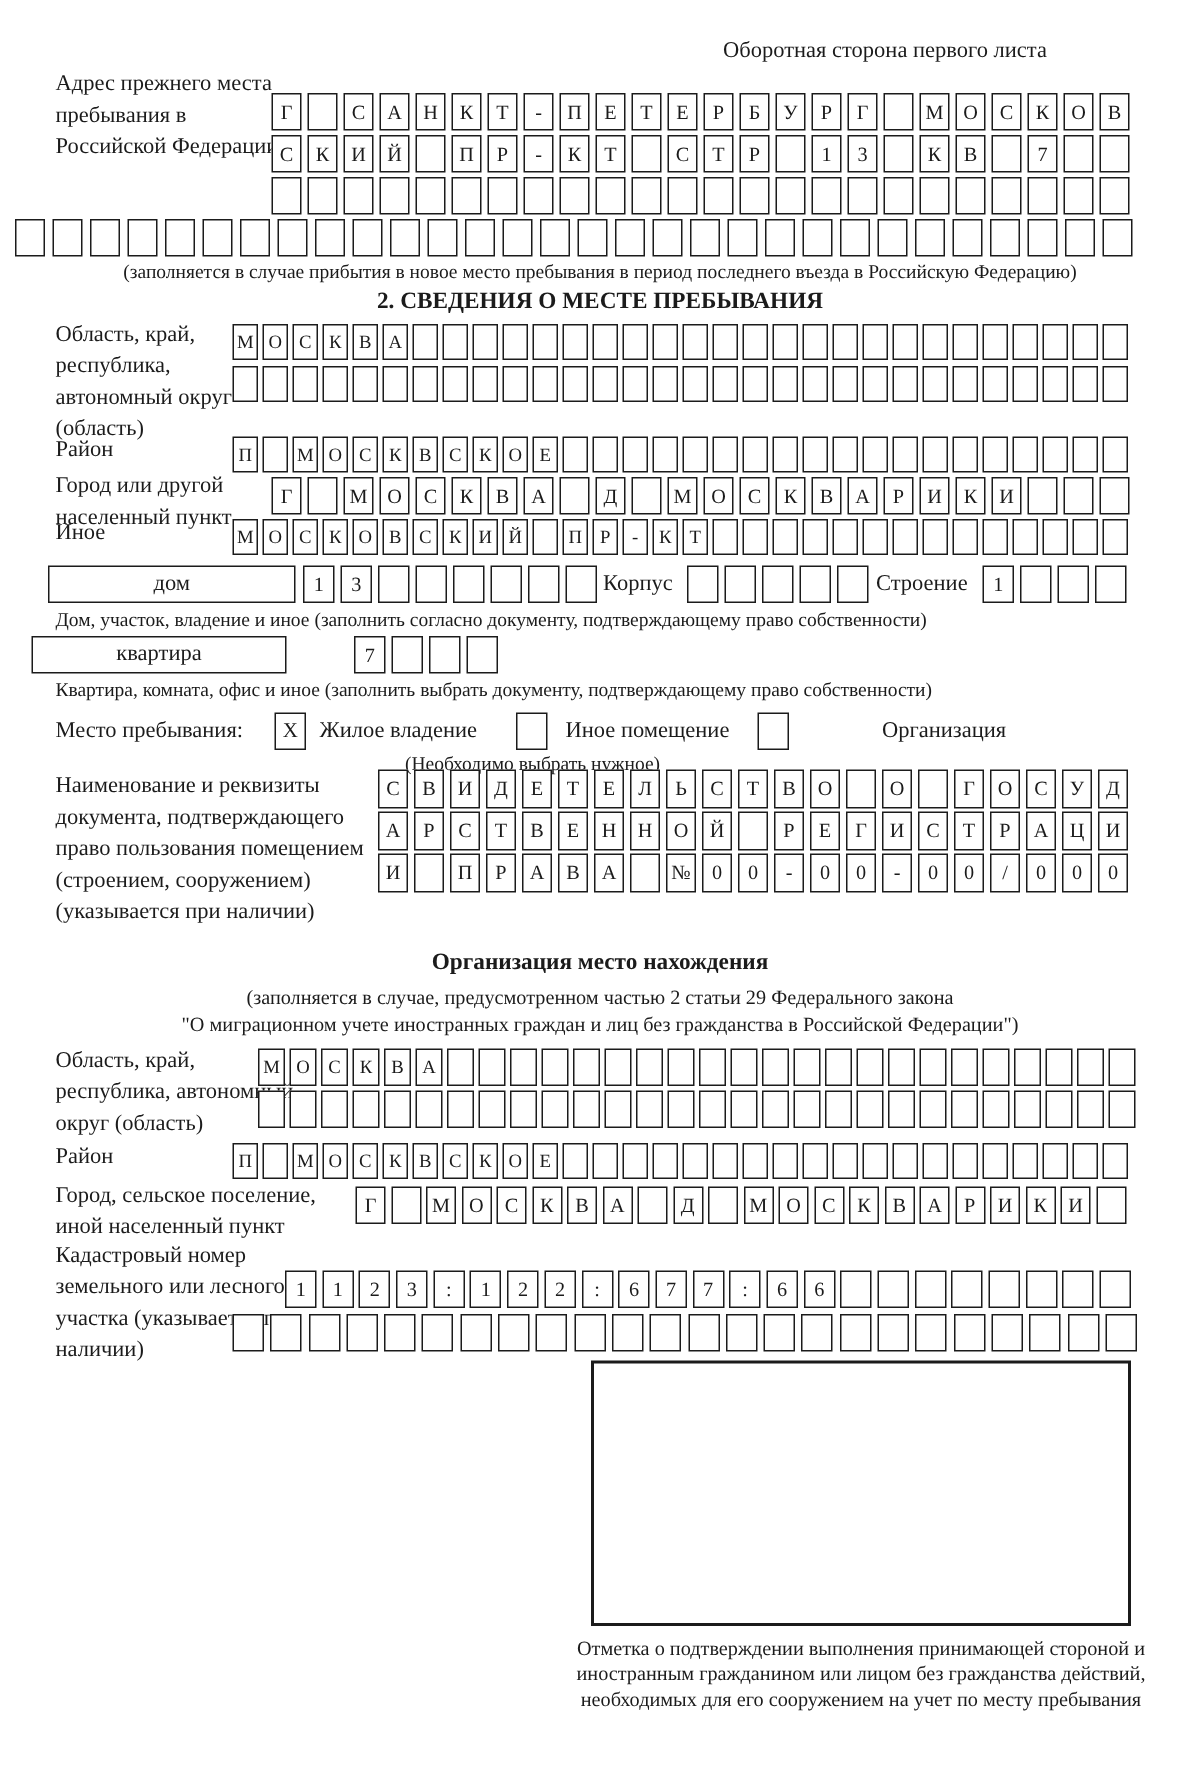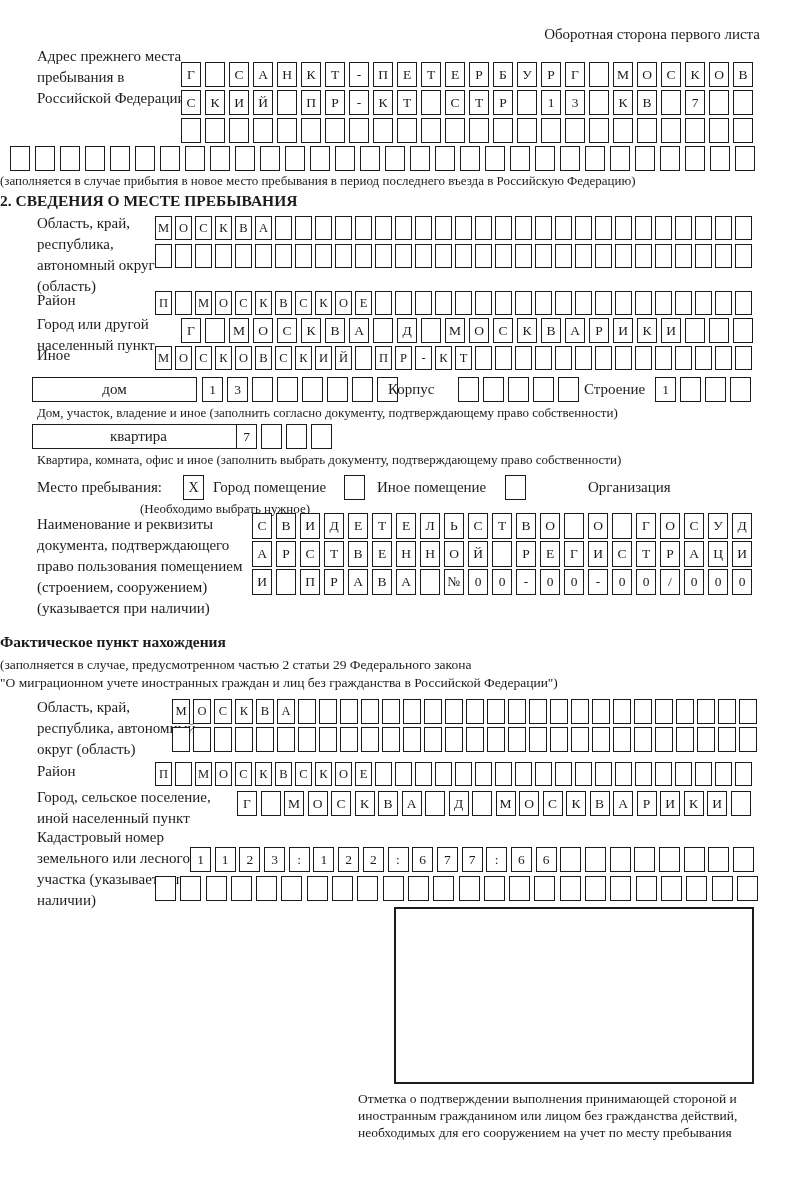--- a/index.html
+++ b/index.html
@@ -2,23 +2,23 @@
 <html><head>
 <meta charset="utf-8">
 <style>
   html,body{margin:0;padding:0}
   body{
     width:800px;height:1180px;position:relative;background:#ffffff;
     font-family:"Liberation Serif", serif;color:var(--ink,#1b1b1b);
   }
   .lbl{position:absolute;font-size:15px;line-height:21px}
   .cap{position:absolute;font-size:13px;line-height:16px}
-  .center{}
+  .center{text-align:center}
   .bold{font-weight:bold}
-  .right{text-align:right}
+  .right{text-align:center}
   .grid{position:absolute;display:flex}
   .grid .c{
     border:1.6px solid var(--ink,#1b1b1b);box-sizing:border-box;background:#fff;
     display:flex;align-items:center;justify-content:center;
     font-size:13.5px;line-height:1;
   }
   .g24{gap:4px}  .g24 .c{width:20px;height:25px}
   .g30a{gap:5px} .g30a .c{width:20px;height:25px}
   .g30{gap:3px}  .g30 .c{width:17px;height:24px;font-size:12.5px}
   .g28{gap:3px}  .g28 .c{width:18px;height:25px;font-size:12.5px}
@@ -324,49 +324,49 @@
 <div class="grid gh" style="left:202px;top:377px">
     <div class="c">1</div>
     <div class="c">3</div>
     <div class="c"></div>
     <div class="c"></div>
     <div class="c"></div>
     <div class="c"></div>
     <div class="c"></div>
     <div class="c"></div>
   </div>
-<div class="lbl" style="left:388px;top:379px">Корпус</div>
+<div class="lbl" style="left:402px;top:379px">Корпус</div>
 <div class="grid gh" style="left:458px;top:377px">
     <div class="c"></div>
     <div class="c"></div>
     <div class="c"></div>
     <div class="c"></div>
     <div class="c"></div>
   </div>
 <div class="lbl" style="left:584px;top:379px">Строение</div>
 <div class="grid gh" style="left:655px;top:377px">
     <div class="c">1</div>
     <div class="c"></div>
     <div class="c"></div>
     <div class="c"></div>
   </div>
 <div class="cap" style="left:37px;top:405px;width:740px">Дом, участок, владение и иное (заполнить согласно документу, подтверждающему право собственности)</div>
 
-<div class="wbox" style="left:32px;top:424px;width:213px">квартира</div>
+<div class="wbox" style="left:21px;top:424px;width:170px">квартира</div>
 <div class="grid gh" style="left:236px;top:424px">
     <div class="c">7</div>
     <div class="c"></div>
     <div class="c"></div>
     <div class="c"></div>
   </div>
 <div class="cap" style="left:37px;top:452px;width:740px">Квартира, комната, офис и иное (заполнить выбрать документу, подтверждающему право собственности)</div>
 
 <div class="lbl" style="left:37px;top:477px">Место пребывания:</div>
 <div class="cb" style="left:183px;top:475px">X</div>
-<div class="lbl" style="left:213px;top:477px">Город помещение</div>
+<div class="lbl" style="left:213px;top:477px">Жилое владение</div>
 <div class="cb" style="left:344px;top:475px"></div>
 <div class="lbl" style="left:377px;top:477px">Иное помещение</div>
 <div class="cb" style="left:505px;top:475px"></div>
 <div class="lbl" style="left:588px;top:477px">Организация</div>
 <div class="cap center" style="left:140px;top:501px;width:430px">(Необходимо выбрать нужное)</div>
 
 <div class="lbl" style="left:37px;top:514px;width:212px">Наименование и реквизиты документа, подтверждающего право пользования помещением (строением, сооружением) (указывается при наличии)</div>
 <div class="grid g21" style="left:252px;top:513px">
     <div class="c">С</div>
     <div class="c">В</div>
@@ -430,21 +430,21 @@
     <div class="c">0</div>
     <div class="c">-</div>
     <div class="c">0</div>
     <div class="c">0</div>
     <div class="c">/</div>
     <div class="c">0</div>
     <div class="c">0</div>
     <div class="c">0</div>
   </div>
 
-<div class="lbl bold center" style="left:0px;top:631px;width:800px;font-size:15.5px">Фактическое пункт нахождения</div>
+<div class="lbl bold center" style="left:0px;top:631px;width:800px;font-size:15.5px">Организация место нахождения</div>
 <div class="cap center" style="left:0px;top:657px;width:800px;font-size:13.5px">(заполняется в случае, предусмотренном частью 2 статьи 29 Федерального закона</div>
 <div class="cap center" style="left:0px;top:675px;width:800px;font-size:13.5px">"О миграционном учете иностранных граждан и лиц без гражданства в Российской Федерации")</div>
 
 <div class="lbl" style="left:37px;top:697px;width:160px">Область, край, республика, автономный округ (область)</div>
 <div class="grid g28" style="left:172px;top:699px">
     <div class="c">М</div>
     <div class="c">О</div>
     <div class="c">С</div>
     <div class="c">К</div>
     <div class="c">В</div>

